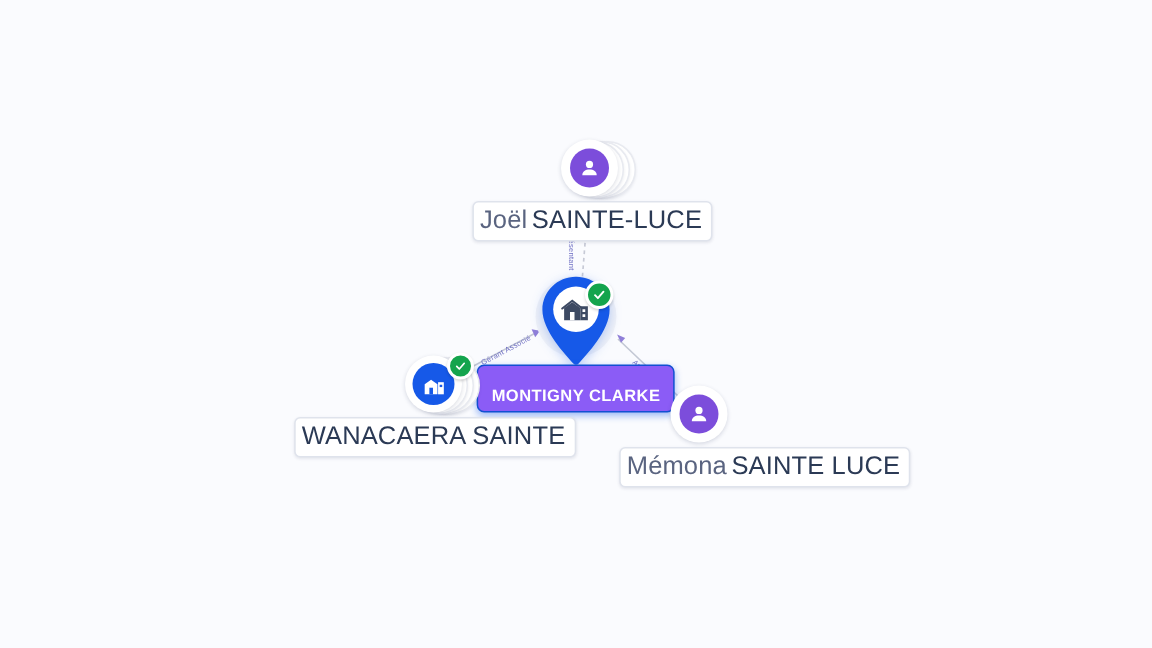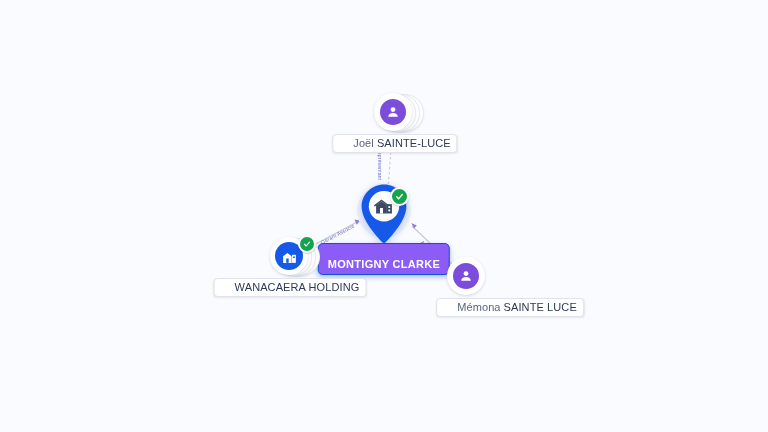--- a/index.html
+++ b/index.html
@@ -100,22 +100,22 @@
   }
 
   
   .label {
     position: absolute;
     transform: translateX(-50%);
     white-space: nowrap;
     background: #ffffff;
     border: 1px solid #dfe3ec;
     border-radius: 4px;
-    padding: 2px 6px 3px 20px;
-    font-size: 11px;
+    padding: 2px 6px 3px 4px;
+    font-size: 17px;
     letter-spacing: 0.1px;
     color: #2b3a55;
     box-shadow: 0 1px 2px rgba(40,50,90,0.10);
   }
   .label .surname { color: #2b3a55; }
 
   .label-selected {
     position: absolute;
     transform: translateX(-50%);
     white-space: nowrap;
@@ -232,21 +232,21 @@
         </svg>
       </div>
     </div>
 
     <div class="badge-check" style="left:8px; top:-21px; width:14px; height:14px;">
       <svg width="8" height="8" viewBox="0 0 24 24" aria-hidden="true">
         <path d="M4.5 12.8 L9.6 18 L19.5 6.6" fill="none" stroke="#ffffff" stroke-width="3.4" stroke-linecap="round" stroke-linejoin="round"></path>
       </svg>
     </div>
 
-    <div class="label" style="left:0px; top:22px;">WANACAERA HOLDING</div>
+    <div class="label" style="left:0px; top:22px;">WANACAERA SAINTE</div>
   </div>
 
   <div class="node" style="left:466px; top:276px;">
 
     <div class="avatar-ring" style="left:-19px; top:-19px; width:38px; height:38px;">
       <div class="avatar-circle" style="width:26px; height:26px;">
         <svg width="16" height="16" viewBox="0 0 24 24" aria-hidden="true">
           <circle cx="12" cy="8.4" r="3.6" fill="#ffffff"></circle>
           <path d="M4.8 19.2c0-3.6 3.2-5.6 7.2-5.6s7.2 2 7.2 5.6z" fill="#ffffff"></path>
         </svg>

